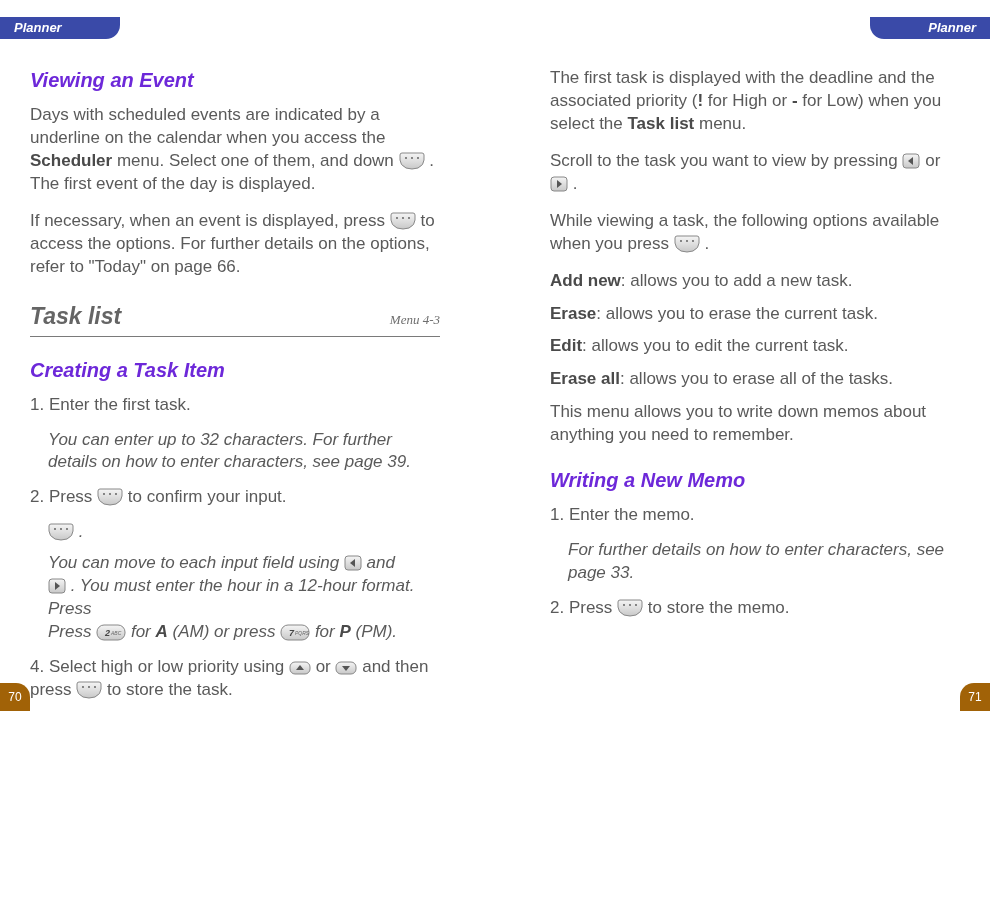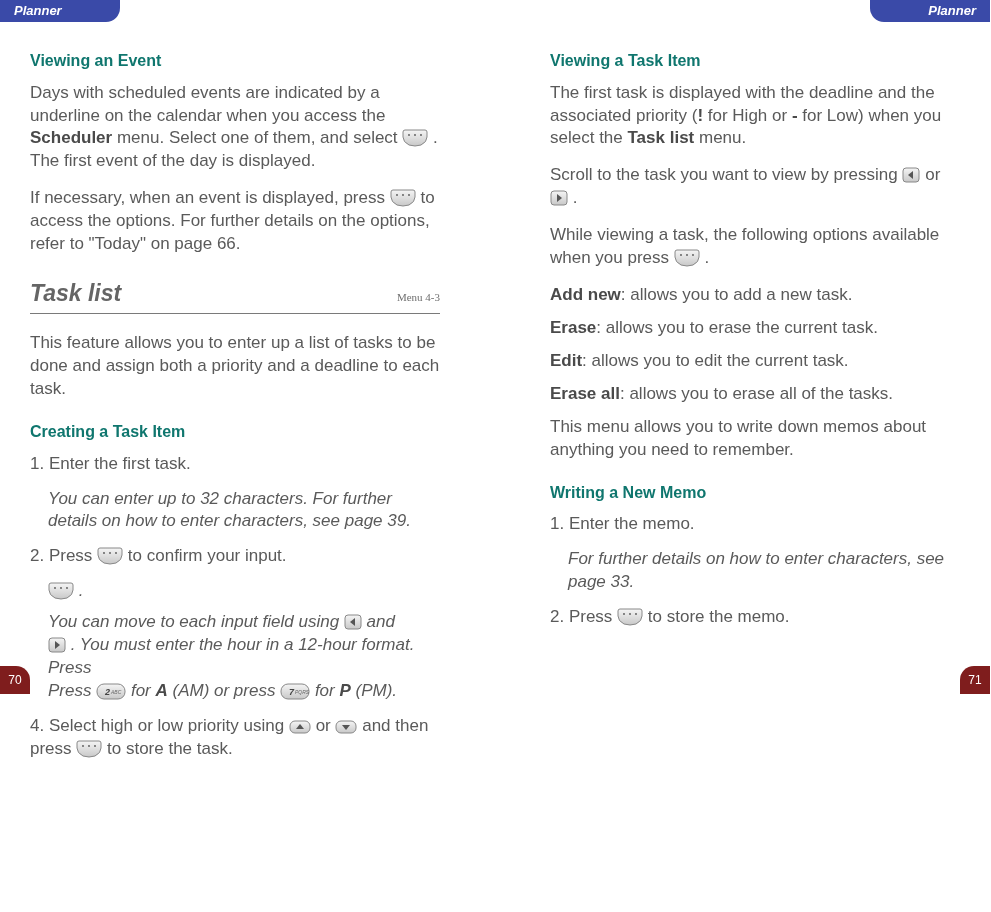--- a/index.html
+++ b/index.html
@@ -8,21 +8,21 @@
     font-family: "Helvetica Neue", Arial, sans-serif;
     color: #5a5a5a;
     width: 991px;
     height: 912px;
     position: relative;
     font-size: 17px;
     line-height: 1.35;
   }
   .page {
     position: absolute;
-    top: 0;
+    top: 17px;
     width: 495px;
     height: 694px;
   }
   .page.left { left: 0; }
   .page.right { left: 495px; }
   .tab {
     position: absolute;
     top: 0;
     height: 22px;
     width: 120px;
@@ -41,32 +41,33 @@
     top: 50px;
     left: 30px;
     right: 55px;
   }
   .page.right .content { left: 55px; right: 30px; }
   .pagenum {
     position: absolute;
     bottom: 0;
     width: 30px;
     height: 28px;
-    background: #7f1d1d;
+    background: #a16207;
     color: #fff;
     font-size: 12px;
     text-align: center;
     line-height: 28px;
   }
   .page.left .pagenum { left: 0; border-top-right-radius: 14px; }
   .page.right .pagenum { right: 0; border-top-left-radius: 14px; }
   .h-sub {
-    font-size: 16px;
+    font-size: 20px;
     font-weight: 700;
-    color: #0f766e;
+    font-style: italic;
+    color: #6d28d9;
     margin-bottom: 10px;
     font-stretch: condensed;
   }
   .h-sec {
     display: flex;
     justify-content: space-between;
     align-items: baseline;
     border-bottom: 1px solid #7a7a7a;
     padding-bottom: 4px;
     margin-top: 22px;
@@ -74,21 +75,22 @@
   }
   .h-sec .title {
     font-size: 23px;
     font-weight: 700;
     font-style: italic;
     color: #656565;
     font-stretch: condensed;
   }
   .h-sec .menu {
     font-family: Georgia, serif;
-    font-size: 11px;
+    font-style: italic;
+    font-size: 13px;
     color: #6e6e6e;
   }
   p { margin-bottom: 14px; }
   .step { margin-bottom: 12px; }
   .step-sub { margin-left: 18px; margin-bottom: 12px; font-style: italic; }
   .bold { font-weight: 700; color: #4a4a4a; }
   .defs p { margin-bottom: 10px; }
   svg.key {
     display: inline-block;
     vertical-align: -4px;
@@ -157,35 +159,34 @@
     </symbol>
   </defs>
 </svg>
 
 <div class="page left">
   <div class="tab">Planner</div>
   <div class="content">
 
     <div class="h-sub">Viewing an Event</div>
     <p>
-      <span>Days with scheduled events are indicated by a underline on the calendar when you access the </span><span class="bold">Scheduler</span><span> menu. Select one of them, and select </span><svg class="key">
+      <span>Days with scheduled events are indicated by a underline on the calendar when you access the </span><span class="bold">Scheduler</span><span> menu. Select one of them, and down </span><svg class="key">
           <use href="#softkey-left"></use>
         </svg><span> . The first event of the day is displayed.</span>
     </p>
     <p>
       <span>If necessary, when an event is displayed, press </span><svg class="key">
           <use href="#softkey-right"></use>
         </svg><span> to access the options. For further details on the options, refer to "Today" on page 66.</span>
     </p>
 
     <div class="h-sec">
       <span class="title">Task list</span>
       <span class="menu">Menu 4-3</span>
     </div>
-    <p>This feature allows you to enter up a list of tasks to be done and assign both a priority and a deadline to each task.</p>
 
     <div class="h-sub" style="margin-top:20px">Creating a Task Item</div>
 
     <p class="step">1. Enter the first task.</p>
     <p class="step-sub">You can enter up to 32 characters. For further details on how to enter characters, see page 39.</p>
 
     <p class="step">
       <span>2. Press </span><svg class="key">
           <use href="#softkey-left"></use>
         </svg><span> to confirm your input.</span>
@@ -221,21 +222,20 @@
     </p>
 
   </div>
   <div class="pagenum">70</div>
 </div>
 
 <div class="page right">
   <div class="tab">Planner</div>
   <div class="content">
 
-    <div class="h-sub">Viewing a Task Item</div>
     <p>
       <span>The first task is displayed with the deadline and the associated priority (</span><span class="bold">!</span><span> for High or </span><span class="bold">-</span><span> for Low) when you select the </span><span class="bold">Task list</span><span> menu.</span>
     </p>
     <p>
       <span>Scroll to the task you want to view by pressing </span><svg class="key-sm">
           <use href="#arrow-left"></use>
         </svg><span> or </span><br>
       <svg class="key-sm">
           <use href="#arrow-right"></use>
         </svg><span> .</span>

